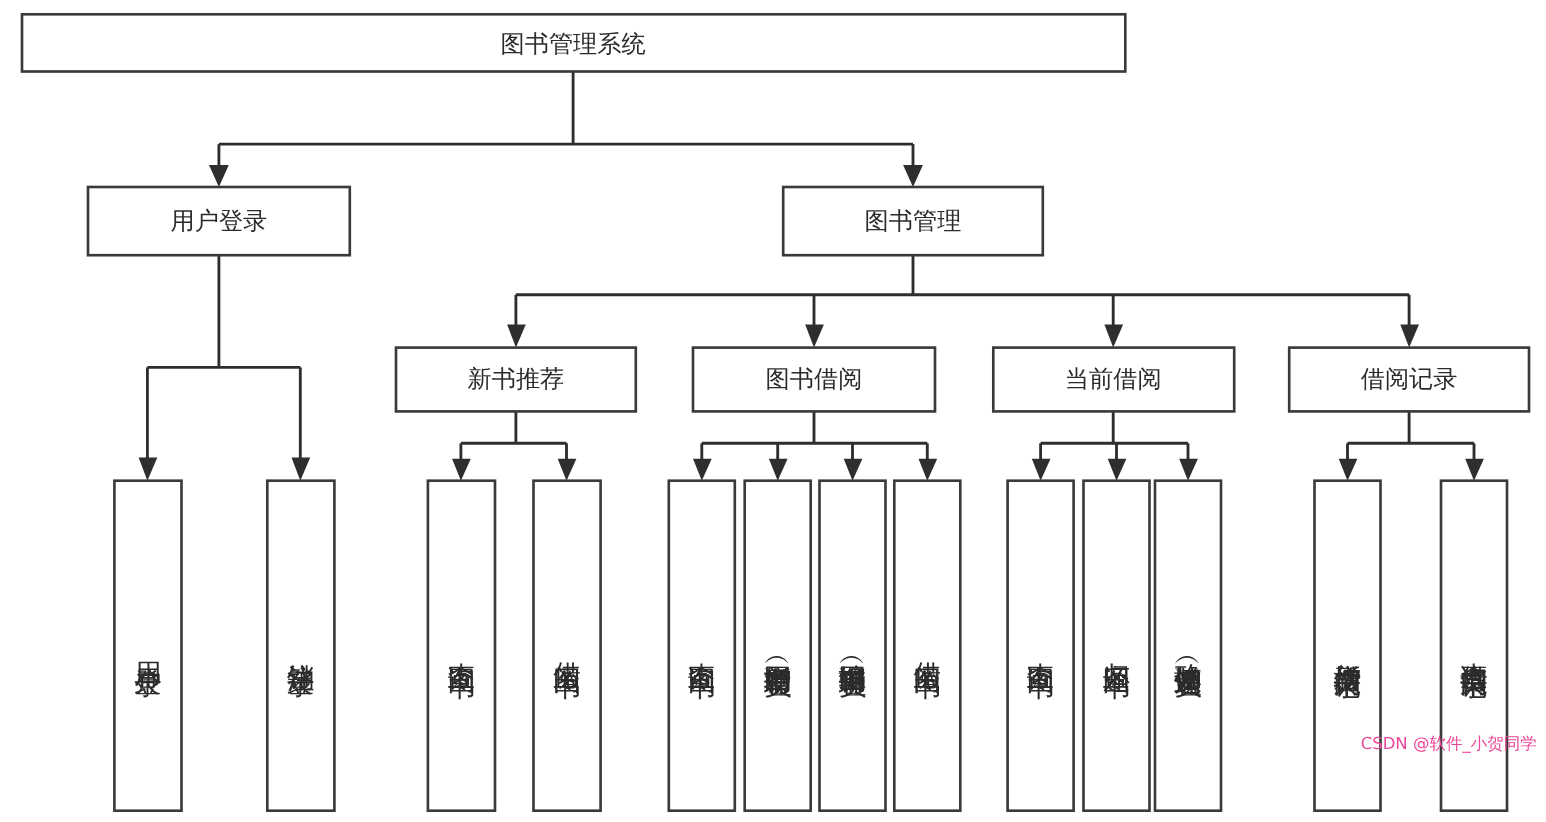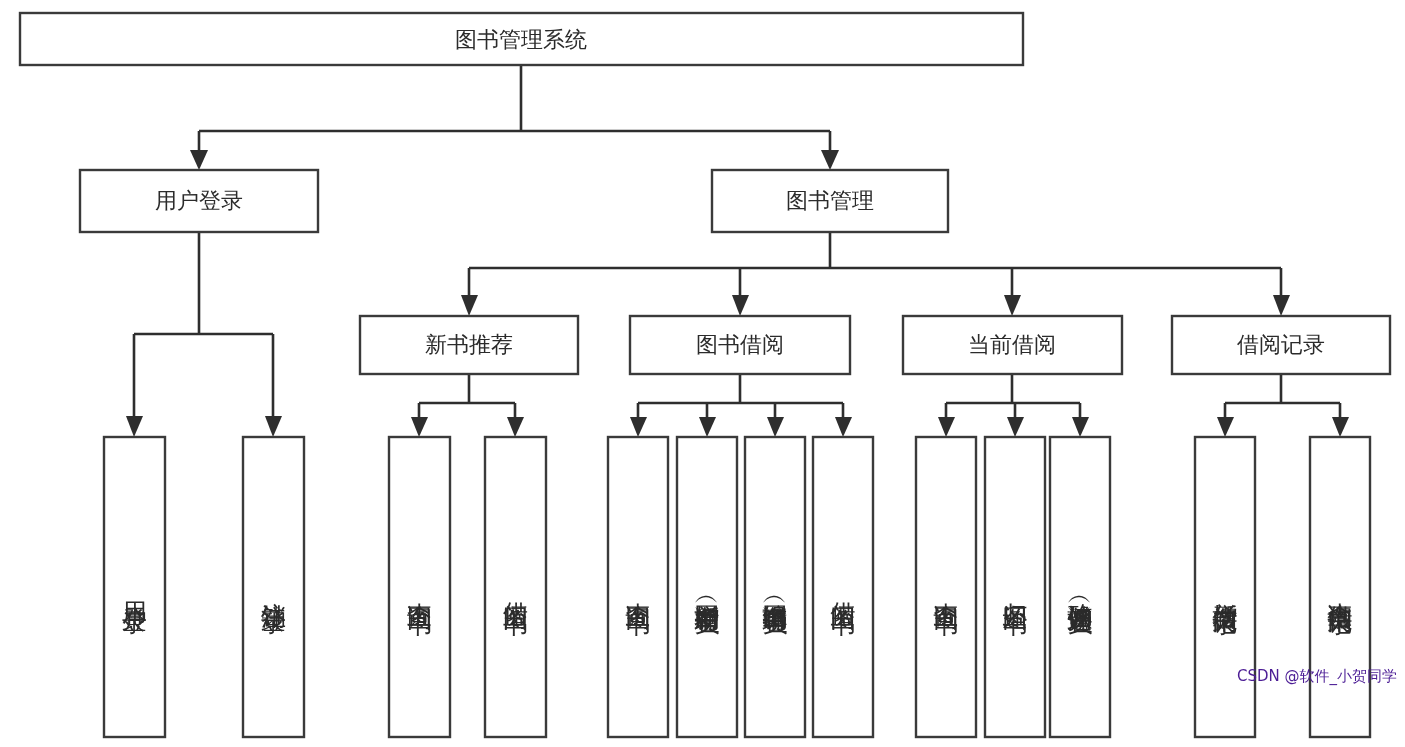--- a/index.html
+++ b/index.html
@@ -56,21 +56,21 @@
   }
   .arrow-head {
     fill: #2e2e2e;
     stroke: none;
   }
   .watermark {
     position: absolute;
     right: 8px;
     bottom: 6px;
     font-size: 15px;
-    color: #4c1d95;
+    color: #ec4899;
     font-family: "DejaVu Sans", "Liberation Sans", sans-serif;
     white-space: nowrap;
     user-select: none;
   }
 </style>
 </head>
 <body>
 
 <div id="diagram-root">
 

